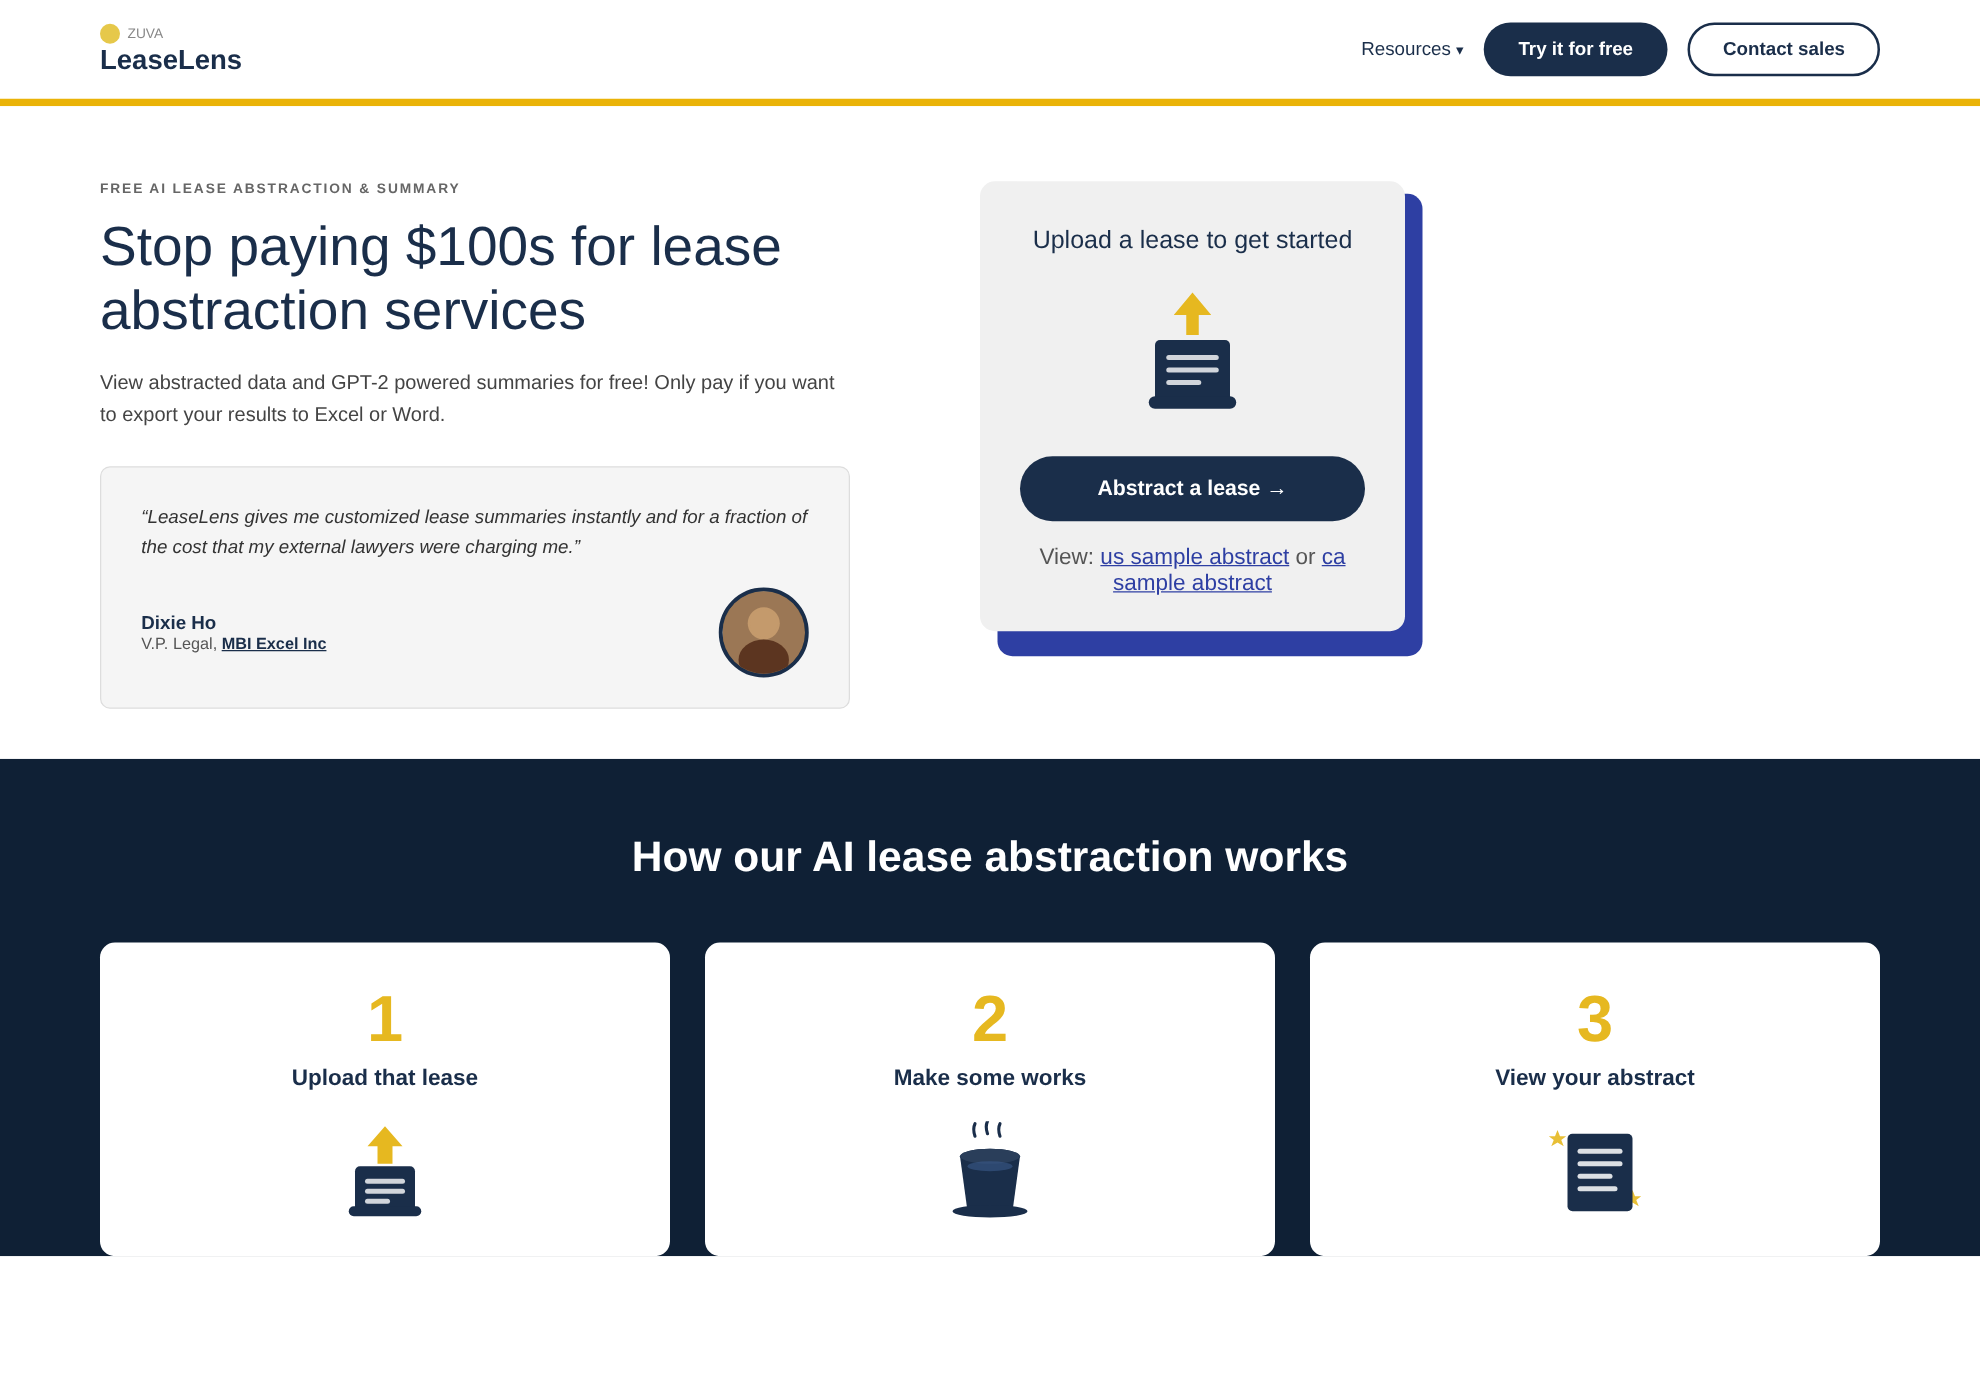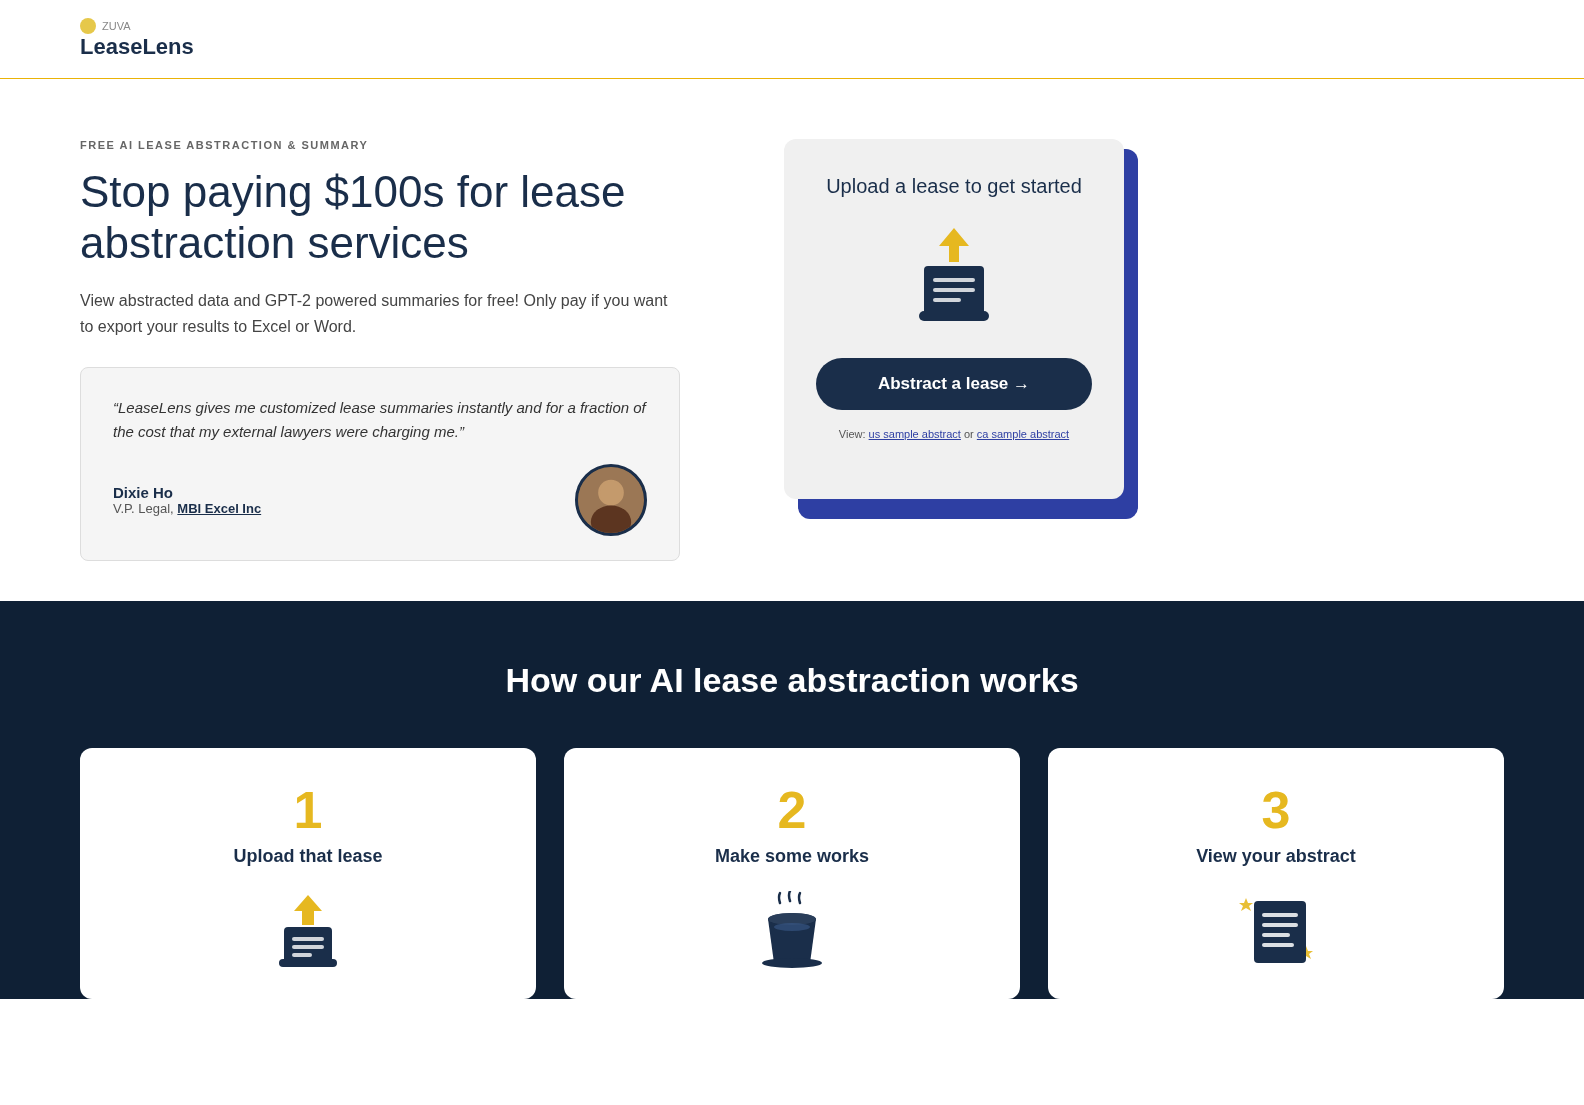--- a/index.html
+++ b/index.html
@@ -1,21 +1,21 @@
 <!DOCTYPE html>
 <html><head>
   <meta charset="utf-8">
   <style>
     * { box-sizing: border-box; margin: 0; padding: 0; }
     body { font-family: -apple-system, BlinkMacSystemFont, 'Segoe UI', sans-serif; background: #fff; color: #1a2e4a; }
 
     
     nav {
       display: flex; align-items: flex-end; justify-content: space-between;
-      padding: 18px 80px; border-bottom: 1px solid #eab308; background: #fff;
+      padding: 18px 80px; border-bottom: 6px solid #eab308; background: #fff;
     }
     .logo-area { display: flex; flex-direction: column; }
     .logo-top { display: flex; align-items: center; gap: 6px; font-size: 11px; color: #888; }
     .logo-circle {
       width: 16px; height: 16px; border-radius: 50%; background: #e6c84a;
       display: inline-block;
     }
     .logo-name { font-size: 22px; font-weight: 700; color: #1a2e4a; }
     .nav-right { display: flex; align-items: center; gap: 16px; }
     .resources-btn {
@@ -88,21 +88,21 @@
     .card-title { font-size: 20px; color: #1a2e4a; font-weight: 500; margin-bottom: 28px; }
 
     
     .upload-icon-wrap { margin-bottom: 28px; display: flex; justify-content: center; }
     .upload-icon svg { width: 90px; height: 100px; }
 
     .abstract-btn {
       width: 100%; background: #1a2e4a; color: #fff; border: none; border-radius: 30px;
       padding: 16px; font-size: 17px; font-weight: 600; cursor: pointer; margin-bottom: 18px;
     }
-    .card-view-text { font-size: 11px; color: #555; }
+    .card-view-text { font-size: 18px; color: #555; }
     .card-link { color: #2e3fa3; text-decoration: underline; cursor: pointer; }
 
     
     .dark-section {
       background: #0f2035; padding: 60px 80px 0 80px;
     }
     .section-title {
       text-align: center; font-size: 34px; font-weight: 700; color: #fff;
       margin-bottom: 48px;
     }
@@ -131,20 +131,28 @@
 </head>
 <body>
 
 <nav>
   <div class="logo-area">
     <div class="logo-top">
       <span class="logo-circle"></span>
       <span>ZUVA</span>
     </div>
     <span class="logo-name">LeaseLens</span>
+  </div>
+  <div class="nav-right">
+    <button class="resources-btn">
+      <span>Resources</span>
+      <span class="chevron">▾</span>
+    </button>
+    <button class="try-free-btn">Try it for free</button>
+    <button class="contact-sales-btn">Contact sales</button>
   </div>
 </nav>
 
 <section class="hero">
   <div class="hero-left">
     <div class="hero-eyebrow">FREE AI LEASE ABSTRACTION &amp; SUMMARY</div>
     <h1 class="hero-title">Stop paying $100s for lease abstraction services</h1>
     <p class="hero-desc">View abstracted data and GPT-2 powered summaries for free! Only pay if you want to export your results to Excel or Word.</p>
 
     <div class="testimonial-box">

